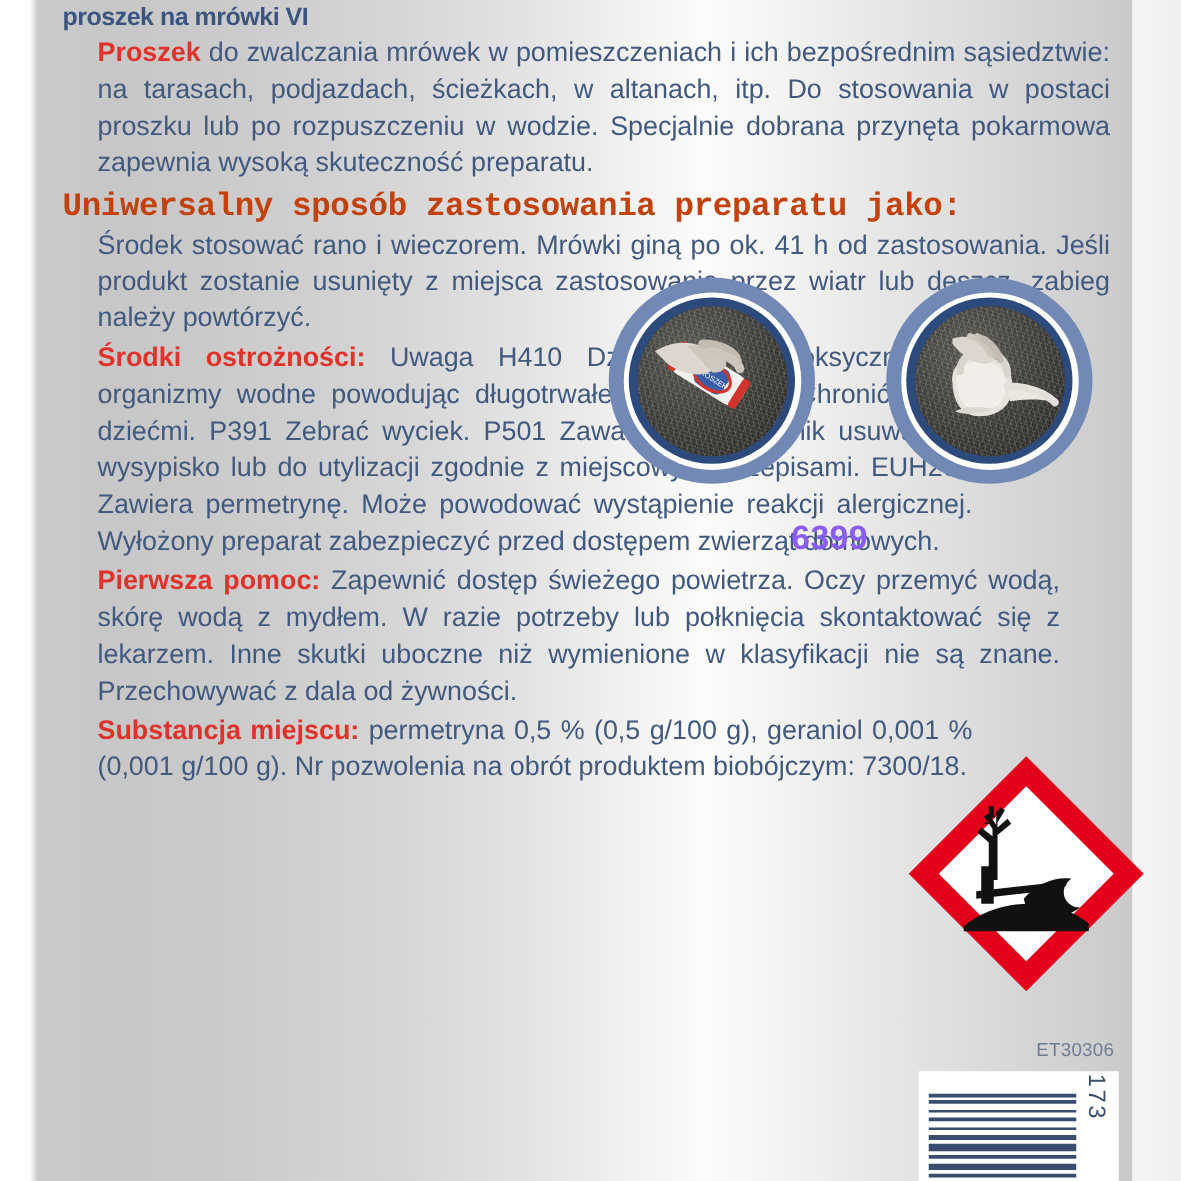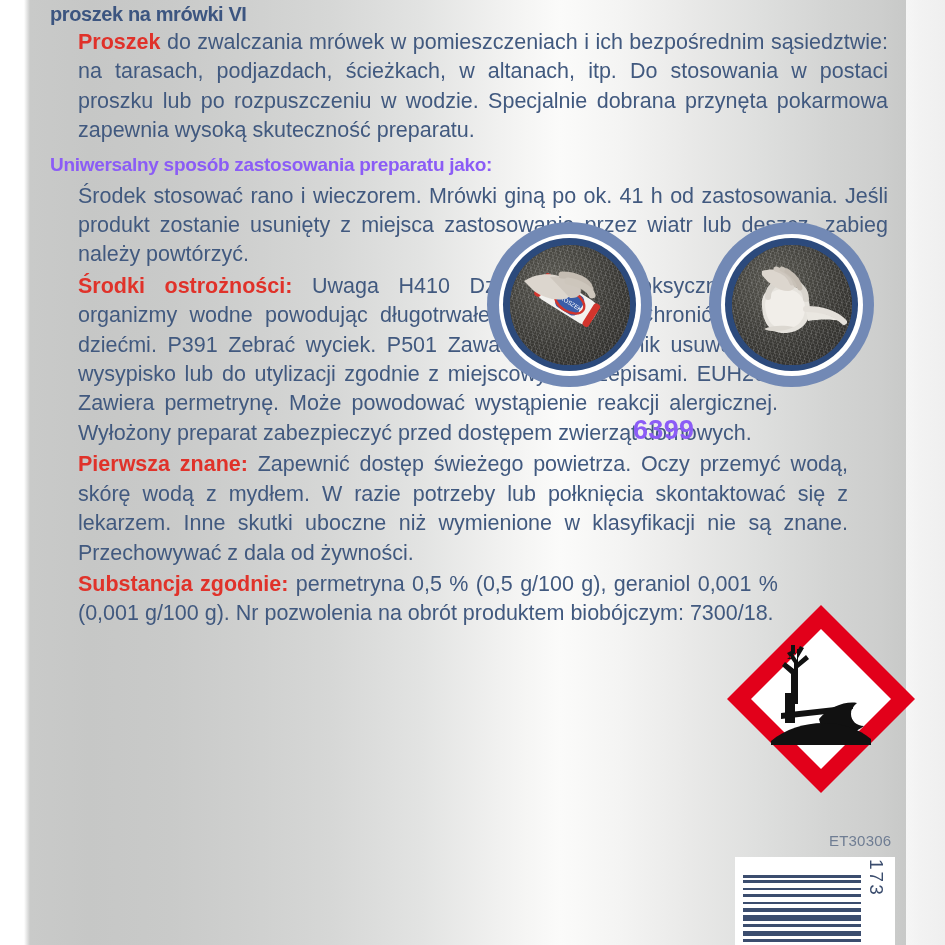--- a/index.html
+++ b/index.html
@@ -71,25 +71,26 @@
   p.body {
     font-size: 21.5px;
     line-height: 29.4px;
     text-align: justify;
     color: #41597f;
     margin-left: 28px;
   }
   p.body.lastline-left { text-align-last: left; }
 
   .section-head {
-    font-size: 19px;
+    font-size: 26px;
     line-height: 30px;
     font-weight: bold;
-    color: #8b5cf6;
+    color: #c2410c;
     letter-spacing: -0.3px;
+    font-family: Liberation Mono, monospace;
   }
 
   
   .narrow {
     width: 430px;
   }
 
   
   .circle-badge {
     position: absolute;
@@ -205,25 +206,25 @@
 
 
 
     <p class="body lastline-left" style="margin-top:2px;">Środek stosować rano i wieczorem. Mrówki giną po ok. 41 h od zastosowania. Jeśli produkt zostanie usunięty z miejsca zastosowania przez wiatr lub deszcz, zabieg należy powtórzyć.</p>
 
     <p class="body lastline-left" style="margin-top:2px; width:700px;">
       <span class="red">Środki ostrożności:</span><span> Uwaga H410 Działa bardzo toksycznie na organizmy wodne powodując długotrwałe skutki. P102 Chronić przed dziećmi. P391 Zebrać wyciek. P501 Zawartość / pojemnik usuwać na wysypisko lub do utylizacji zgodnie z miejscowymi przepisami. EUH208 Zawiera permetrynę. Może powodować wystąpienie reakcji alergicznej. Wyłożony preparat zabezpieczyć przed dostępem zwierząt domowych.</span>
     </p>
 
     <p class="body lastline-left" style="margin-top:2px; width:770px;">
-      <span class="red">Pierwsza znane:</span><span> Zapewnić dostęp świeżego powietrza. Oczy przemyć wodą, skórę wodą z mydłem. W razie potrzeby lub połknięcia skontaktować się z lekarzem. Inne skutki uboczne niż wymienione w klasyfikacji nie są znane. Przechowywać z dala od żywności.</span>
+      <span class="red">Pierwsza pomoc:</span><span> Zapewnić dostęp świeżego powietrza. Oczy przemyć wodą, skórę wodą z mydłem. W razie potrzeby lub połknięcia skontaktować się z lekarzem. Inne skutki uboczne niż wymienione w klasyfikacji nie są znane. Przechowywać z dala od żywności.</span>
     </p>
 
     <p class="body lastline-left" style="margin-top:2px; width:700px;">
-      <span class="red">Substancja zgodnie:</span><span> permetryna 0,5 % (0,5 g/100 g), geraniol 0,001 % (0,001 g/100 g). Nr pozwolenia na obrót produktem biobójczym: 7300/18.</span>
+      <span class="red">Substancja miejscu:</span><span> permetryna 0,5 % (0,5 g/100 g), geraniol 0,001 % (0,001 g/100 g). Nr pozwolenia na obrót produktem biobójczym: 7300/18.</span>
     </p>
 
   </div>
 
   <div class="circle-badge" id="circle-1">
     <div class="ring-white">
       <div class="ring-dark">
         <div class="photo">
           <div class="grass"></div>
           <svg viewBox="0 0 120 120">

